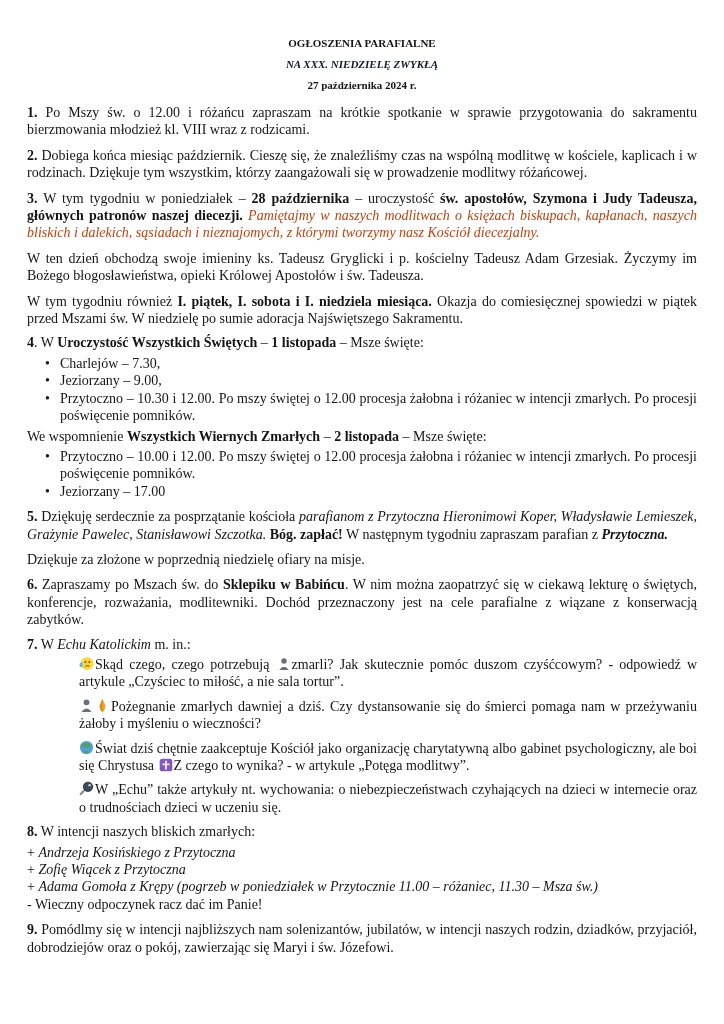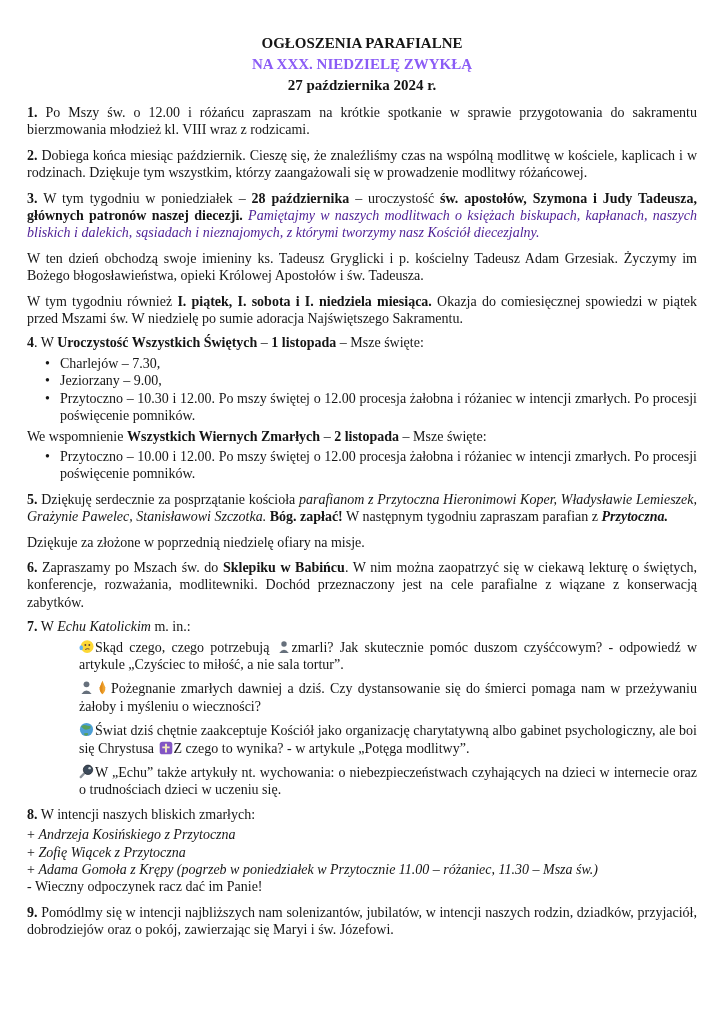--- a/index.html
+++ b/index.html
@@ -3,27 +3,27 @@
 <meta charset="utf-8">
 <style>
   html,body{margin:0;padding:0;background:#ffffff;}
   body{
     width:724px;height:1024px;overflow:hidden;
     font-family:"Liberation Serif","DejaVu Serif",serif;
     font-size:14px;line-height:17.4px;color:#151515;
     -webkit-font-smoothing:antialiased;
   }
   .page{padding:33px 27px 0 27px;}
-  .head{ text-align:center;font-weight:bold;font-size:15px;line-height:21px;}
-  .head .subtitle{color:#8b5cf6;}
+  .head{ text-align:center;font-weight:bold;font-size:11px;line-height:21px;}
+  .head .subtitle{color:#0f172a;font-style:italic;}
   p.para{margin:8px 0 7px 0;text-align:justify;}
   p.tight{margin:0 0 3px 0;}
   b{font-weight:bold;}
   i{font-style:italic;}
-  .greenital{color:#4c1d95;font-style:italic;}
+  .greenital{color:#c2410c;font-style:italic;}
   ul.masses{list-style:none;margin:0 0 3px 0;padding:0 0 0 16px;}
   ul.masses li{position:relative;padding-left:17px;text-align:justify;}
   ul.masses li::before{content:"\2022";position:absolute;left:2px;top:0;}
   .note{margin:0 0 7px 0;text-align:justify;}
   .echo-item{margin:0 0 7px 52px;text-align:justify;}
   .memorial{margin:0;}
   .memorial i{font-style:italic;}
   .emo{display:inline-block;width:15px;height:15px;vertical-align:-2px;}
   .emo.lead{margin-right:1px;}
   .emo.small{width:14px;height:14px;vertical-align:-2px;margin:0 1px;}
@@ -54,20 +54,21 @@
   <ul class="masses">
     <li>Charlejów – 7.30,</li>
     <li>Jeziorzany – 9.00,</li>
     <li>Przytoczno – 10.30 i 12.00. Po mszy świętej o 12.00 procesja żałobna i różaniec w intencji zmarłych. Po procesji poświęcenie pomników.</li>
   </ul>
 
   <p class="para tight"><span>We wspomnienie </span><b>Wszystkich Wiernych Zmarłych</b><span> – </span><b>2 listopada</b><span> – Msze święte:</span></p>
 
   <ul class="masses" style="margin-bottom:0">
     <li>Przytoczno – 10.00 i 12.00. Po mszy świętej o 12.00 procesja żałobna i różaniec w intencji zmarłych. Po procesji poświęcenie pomników.</li>
+    <li>Jeziorzany – 17.00</li>
   </ul>
 
   <p class="para"><b>5.</b><span> Dziękuję serdecznie za posprzątanie kościoła </span><i>parafianom z Przytoczna Hieronimowi Koper, Władysławie Lemieszek, Grażynie Pawelec, Stanisławowi Szczotka.</i><b> Bóg. zapłać!</b><span> W następnym tygodniu zapraszam parafian z </span><b><i>Przytoczna.</i></b></p>
 
   <p class="para"><span>Dziękuje za złożone w poprzednią niedzielę ofiary na misje.</span></p>
 
   <p class="para"><b>6.</b><span> Zapraszamy po Mszach św. do </span><b>Sklepiku w Babińcu</b><span>. W nim można zaopatrzyć się w ciekawą lekturę o świętych, konferencje, rozważania, modlitewniki. Dochód przeznaczony jest na cele parafialne z wiązane z konserwacją zabytków.</span></p>
 
   <p class="para tight"><b>7.</b><span> W </span><i>Echu Katolickim</i><span> m. in.:</span></p>
 

